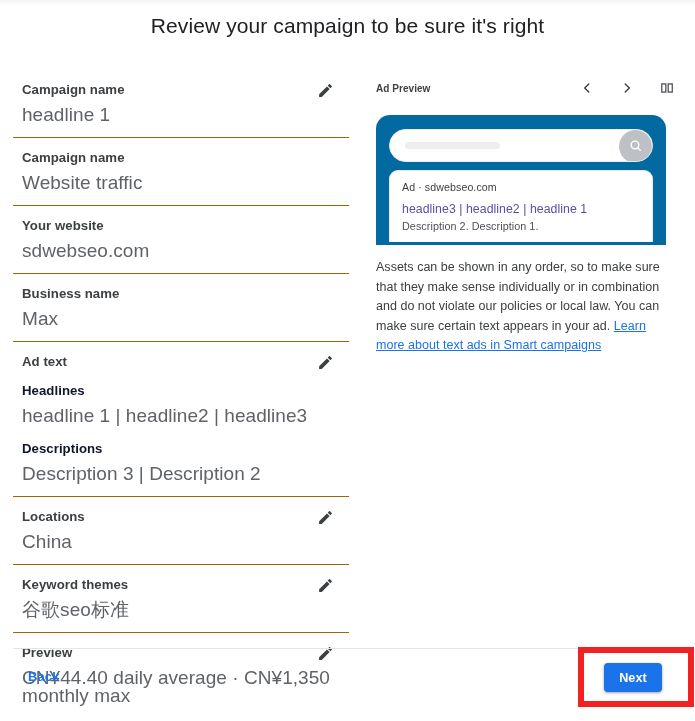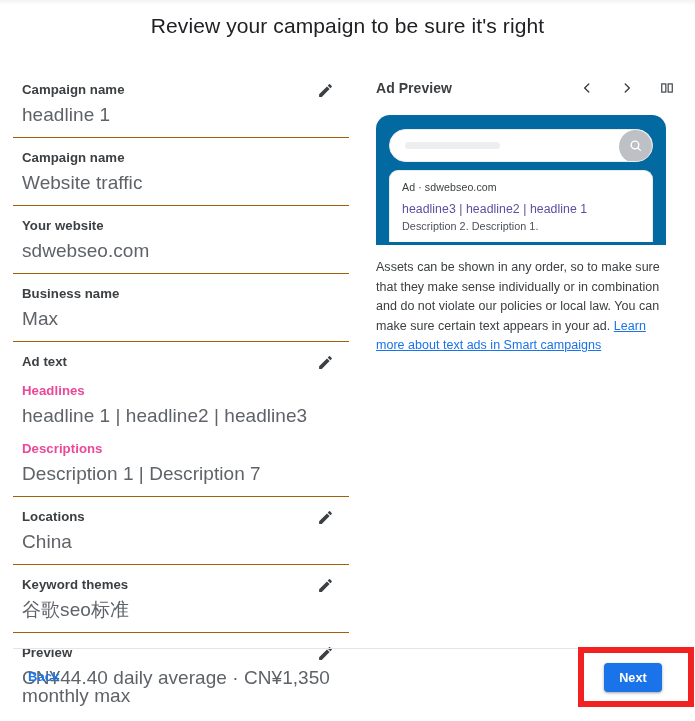--- a/index.html
+++ b/index.html
@@ -53,21 +53,21 @@
   .row-value {
     font-size: 19px;
     color: #5f6368;
     line-height: 18px;
     margin-top: 7px;
     letter-spacing: 0.05px;
   }
   .sub-label {
     font-size: 13.2px;
     font-weight: bold;
-    color: #ec4899;
+    color: #0f172a;
     line-height: 18px;
     margin-top: 15px;
     letter-spacing: 0.05px;
   }
   .edit-btn {
     position: absolute;
     top: 8px; right: 12px;
     width: 24px; height: 24px;
     display: flex; align-items: center; justify-content: center;
     cursor: pointer;
@@ -81,21 +81,21 @@
     top: 70px; left: 376px;
     width: 300px;
   }
   .preview-head {
     position: relative;
     height: 36px;
     display: flex;
     align-items: center;
   }
   .preview-title {
-    font-size: 14px;
+    font-size: 10px;
     font-weight: bold;
     color: #3c4043;
     letter-spacing: 0.05px;
   }
   .preview-nav {
     position: absolute;
     right: 0; top: 0;
     height: 36px;
     display: flex;
     align-items: center;
@@ -261,21 +261,21 @@
     <div class="summary-row">
       <div class="row-label">Business name</div>
       <div class="row-value">Max</div>
     </div>
 
     <div class="summary-row">
       <div class="row-label">Ad text</div>
       <div class="sub-label" style="margin-top:11px">Headlines</div>
       <div class="row-value">headline 1 | headline2 | headline3</div>
       <div class="sub-label">Descriptions</div>
-      <div class="row-value">Description 1 | Description 7</div>
+      <div class="row-value">Description 3 | Description 2</div>
       <div class="edit-btn">
         <span>
           <svg width="17" height="17" viewBox="0 0 24 24" fill="#3c4043">
               <path d="M3 17.25V21h3.75L17.81 9.94l-3.75-3.75L3 17.25zM20.71 7.04a.996.996 0 0 0 0-1.41l-2.34-2.34a.996.996 0 0 0-1.41 0l-1.83 1.83 3.75 3.75 1.83-1.83z"></path>
             </svg>
         </span>
       </div>
     </div>
 
     <div class="summary-row">

